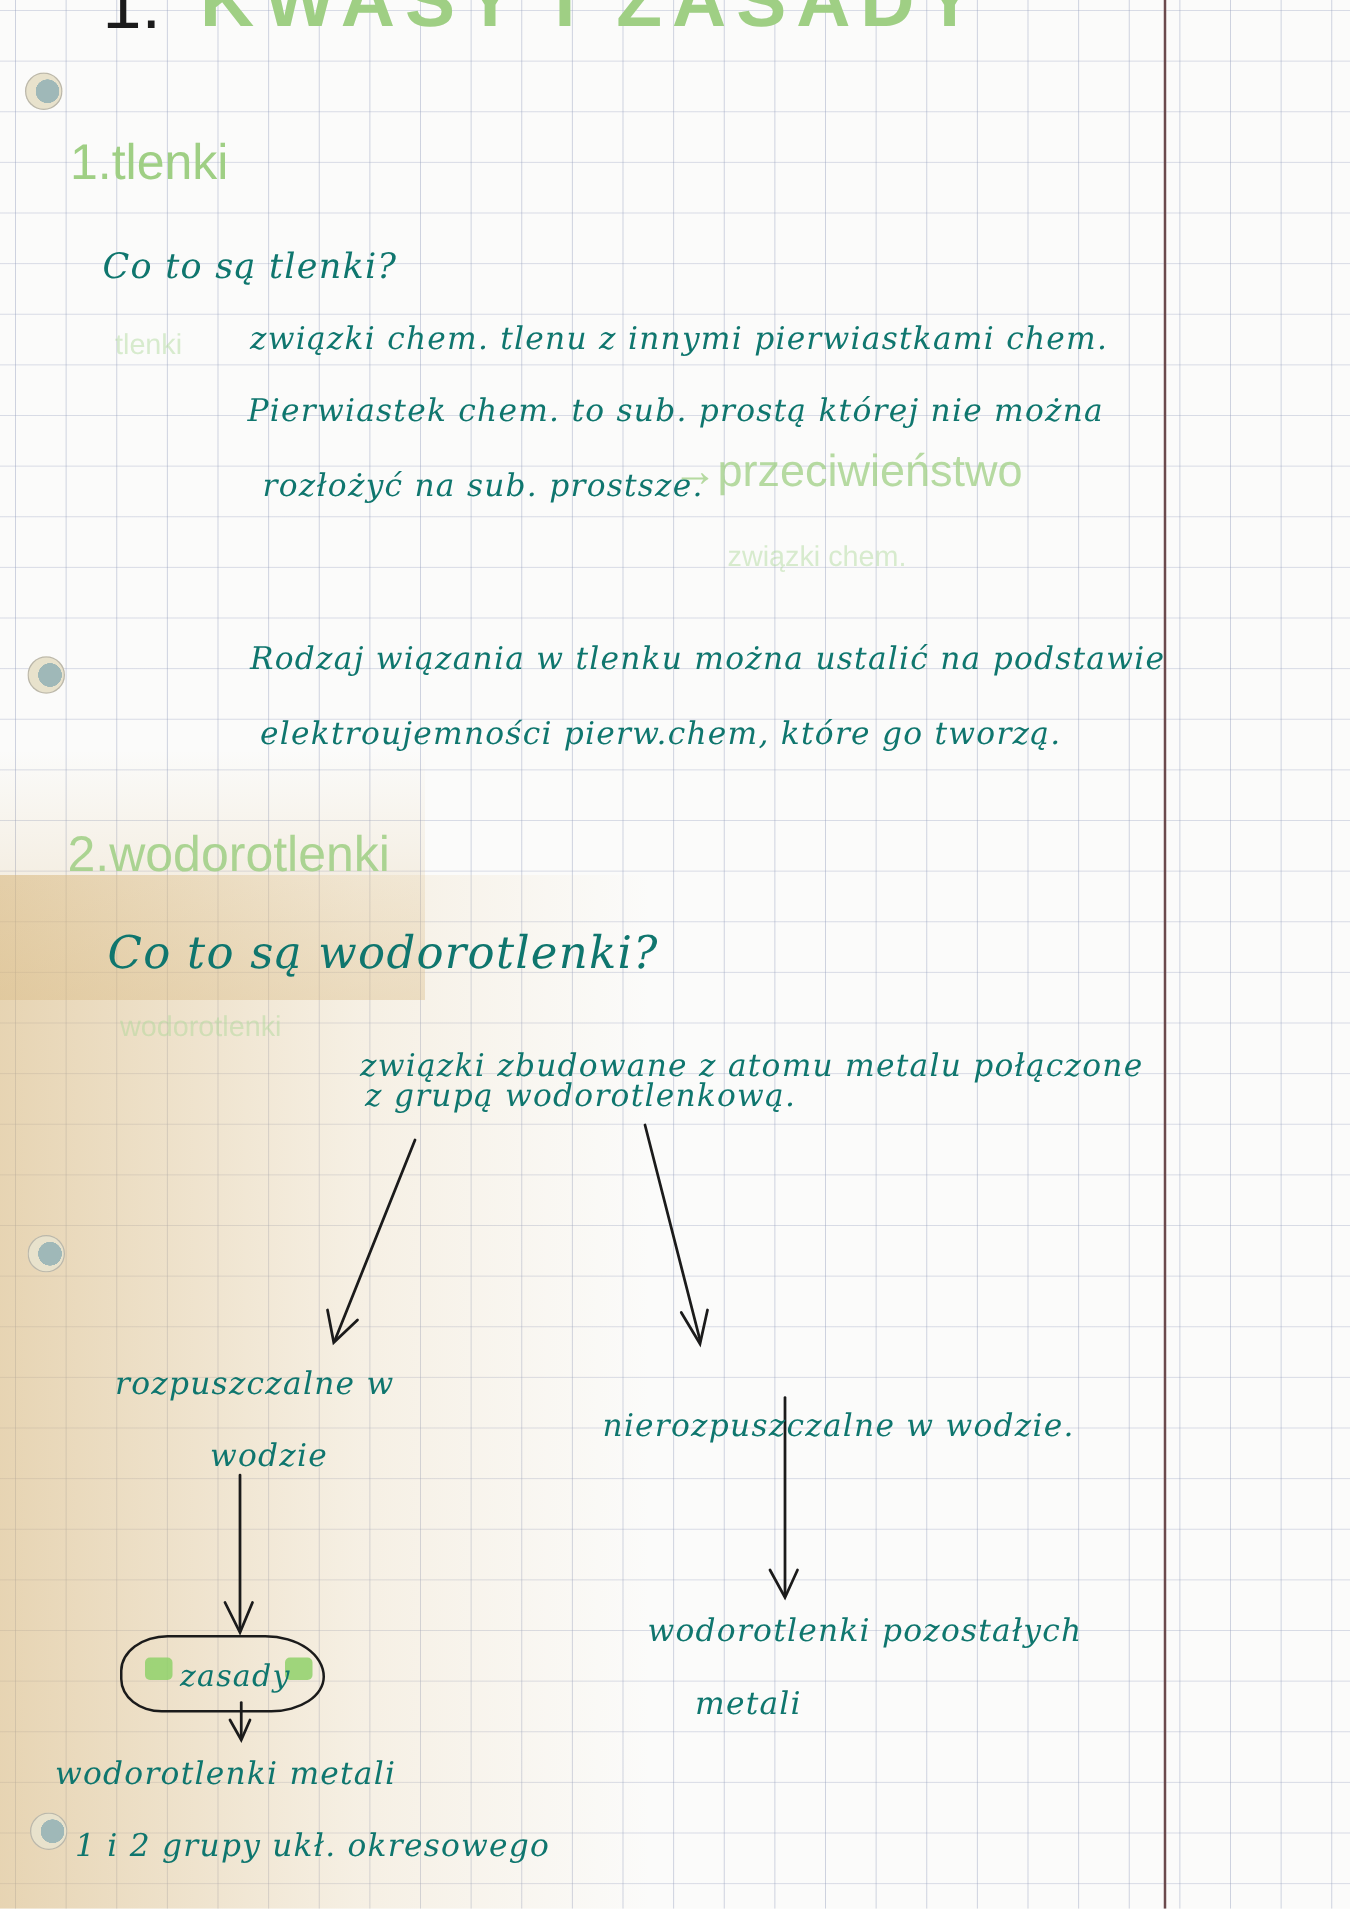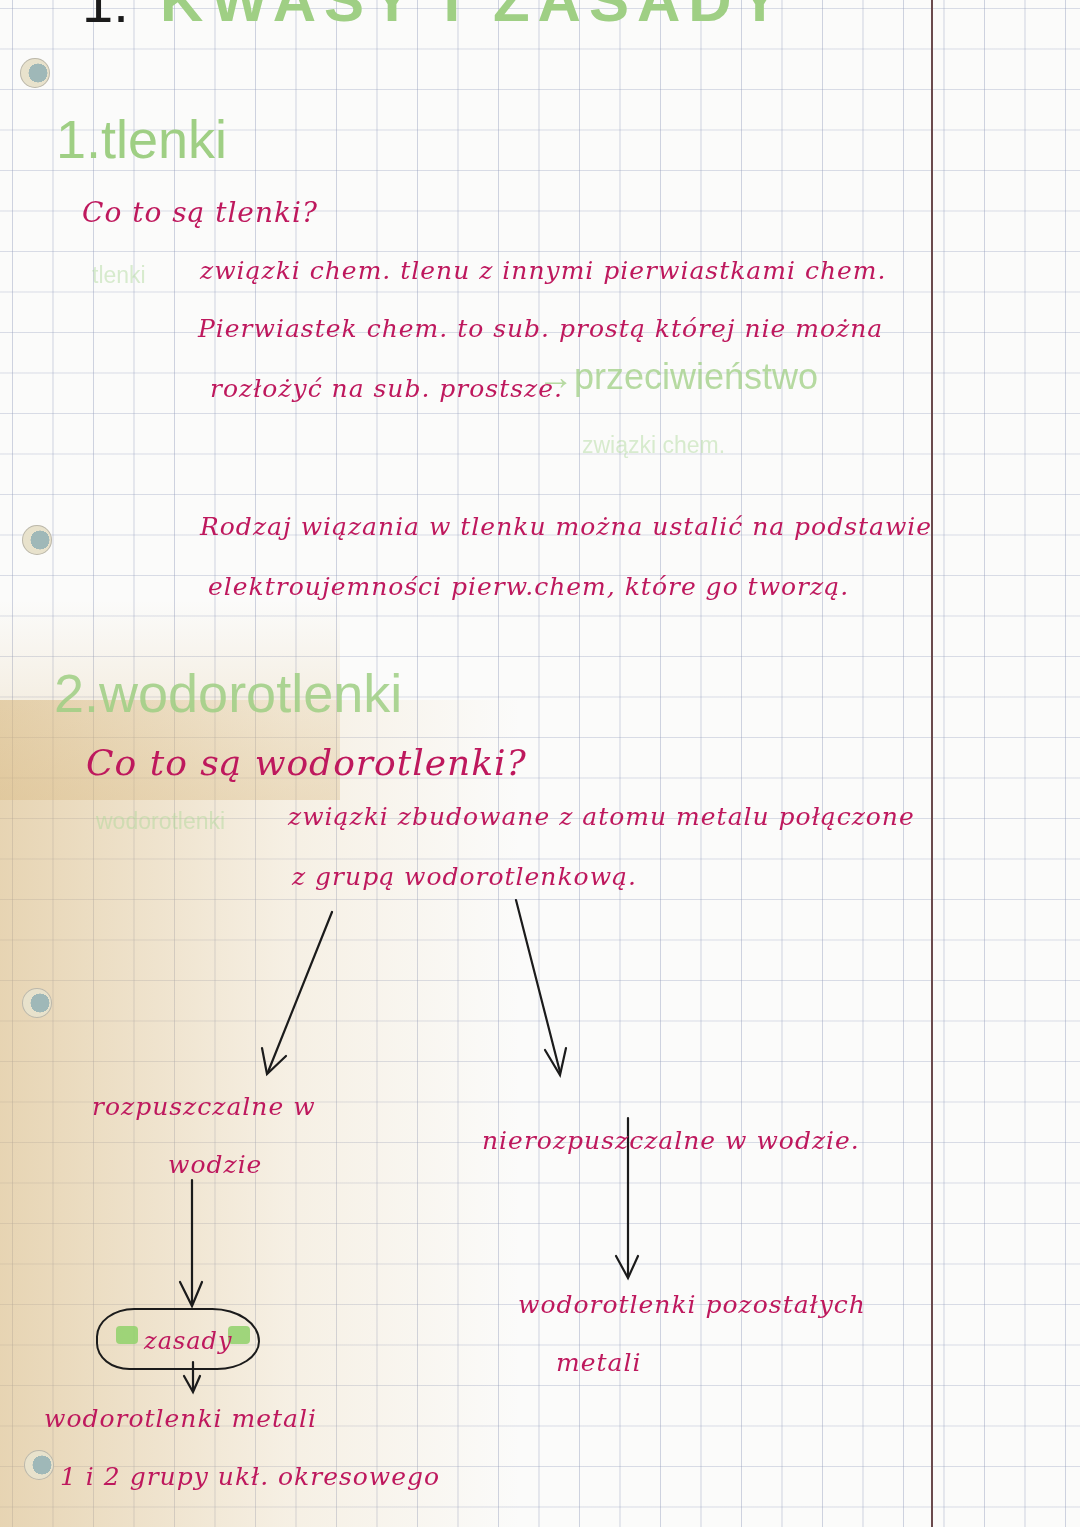--- a/index.html
+++ b/index.html
@@ -30,35 +30,35 @@
     .margin-line {
       position: absolute; left: 931px; top: 0; width: 2px; height: 1527px;
       background: #6b4a4d;
     }
     .hole {
       position: absolute; width: 30px; height: 30px; border-radius: 50%;
       background: radial-gradient(circle at 60% 50%, #9fb8b8 0 40%, #e8e2cc 41% 100%);
       box-shadow: inset 0 0 0 1px rgba(120,120,120,0.4);
     }
     .hw {
-      position: absolute; color: #be185d; white-space: nowrap;
+      position: absolute; color: #0f766e; white-space: nowrap;
       font-family: "DejaVu Serif", serif; font-style: italic;
       font-size: 25px; letter-spacing: 1px;
     }
     .green {
       position: absolute; color: #9fcf84; white-space: nowrap;
       font-family: "Liberation Sans", sans-serif;
     }
     .ghost {
       position: absolute; color: rgba(170,215,150,0.45); white-space: nowrap;
       font-family: "Liberation Sans", sans-serif; font-size: 23px;
     }
     .title { font-size: 60px; font-weight: bold; letter-spacing: 8px; top: -34px; left: 160px; }
     .title-num { position: absolute; top: -30px; left: 82px; font-size: 56px; color: #1b1b1b; font-family: "Liberation Sans", sans-serif; }
-    .h1 { font-size: 54px; }
+    .h1 { font-size: 40px; }
     svg.arrows { position: absolute; left: 0; top: 0; width: 1080px; height: 1527px; pointer-events: none; }
     .blob {
       position: absolute; left: 96px; top: 1308px; width: 160px; height: 58px;
       border: 2px solid #1b1b1b; border-radius: 40px 50px 45px 35px / 30px 35px 30px 28px;
     }
     .hl { position: absolute; width: 22px; height: 18px; background: #8fd16a; border-radius: 4px; opacity: 0.85; }
   </style>
 </head>
 <body>
 
@@ -82,21 +82,21 @@
 <div class="hw" style="left:198px;top:314px;">Pierwiastek chem. to sub. prostą której nie można</div>
 <div class="hw" style="left:210px;top:374px;">rozłożyć na sub. prostsze.</div>
 <div class="green" style="left:538px;top:356px;font-size:36px;opacity:0.75;">→przeciwieństwo</div>
 <div class="ghost" style="left:582px;top:432px;">związki chem.</div>
 <div class="hw" style="left:200px;top:512px;">Rodzaj wiązania w tlenku można ustalić na podstawie</div>
 <div class="hw" style="left:208px;top:572px;">elektroujemności pierw.chem, które go tworzą.</div>
 
 <div class="green h1" style="left:54px;top:662px;opacity:0.85;">2.wodorotlenki</div>
 <div class="hw" style="left:86px;top:742px;font-size:36px;">Co to są wodorotlenki?</div>
 <div class="ghost" style="left:96px;top:808px;">wodorotlenki</div>
-<div class="hw" style="left:288px;top:802px;">związki zbudowane z atomu metalu połączone</div>
+<div class="hw" style="left:288px;top:838px;">związki zbudowane z atomu metalu połączone</div>
 <div class="hw" style="left:292px;top:862px;">z grupą wodorotlenkową.</div>
 
 <svg class="arrows">
   <g stroke="#1b1b1b" stroke-width="2.2" fill="none" stroke-linecap="round">
     <line x1="332" y1="912" x2="268" y2="1072"></line>
     <polyline points="262,1048 267,1074 286,1056"></polyline>
     <line x1="516" y1="900" x2="560" y2="1072"></line>
     <polyline points="545,1050 560,1075 566,1048"></polyline>
     <line x1="192" y1="1180" x2="192" y2="1304"></line>
     <polyline points="180,1282 192,1306 202,1282"></polyline>

